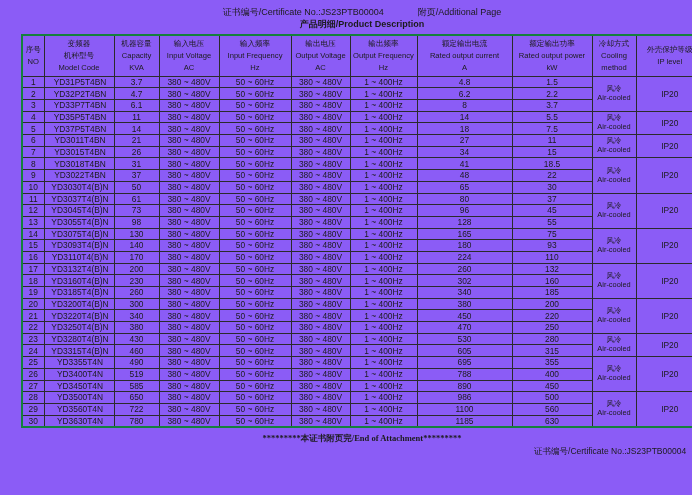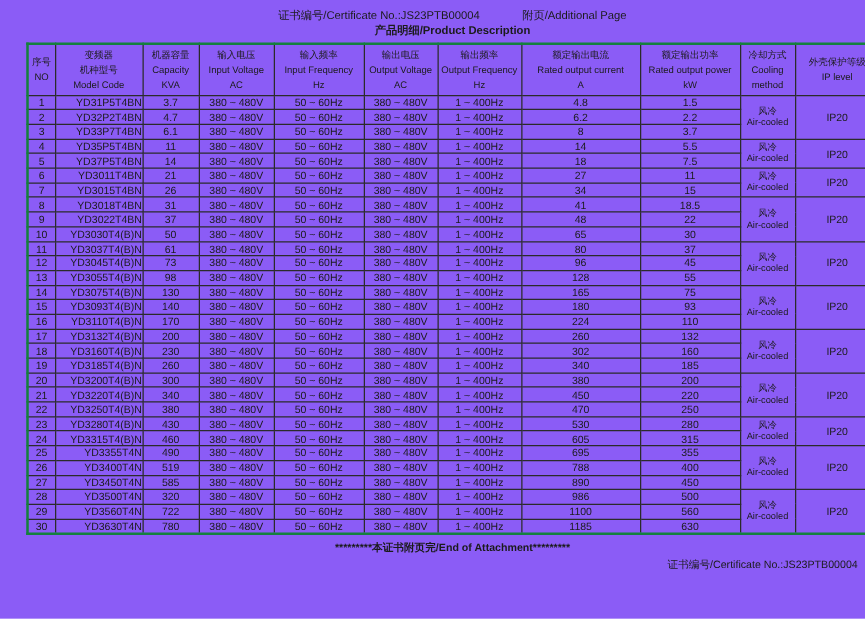--- a/index.html
+++ b/index.html
@@ -22,25 +22,25 @@
     padding:0;overflow:hidden;white-space:nowrap;
     text-align:center;vertical-align:middle;
   }
   .products th{
     font-weight:normal;font-size:7.6px;line-height:1.55;
     padding:2px 0;
   }
   .products td{
     font-size:8.4px;height:10.7px;line-height:1;
   }
-  .products td.model{text-align:right;padding-left:2px;}
+  .products td.model{text-align:center;padding-left:2px;}
   .products td.cool{font-size:7.4px;line-height:1.2;}
   .footnotes{margin:5px 0 0 14px;font-size:8px;line-height:1.45;}
   .end-line{text-align:center;font-size:8.5px;margin-top:2px;}
-  .end-line .bold{font-weight:bold;}
+  .end-line .bold{font-weight:bold;font-family:Liberation Serif, serif;}
   .footer-cert{text-align:right;font-size:8.5px;margin-top:1px;}
   .footer-cert .pg{display:inline-block;margin-left:10px;}
 </style>
 </head>
 <body>
 
 <div class="page">
 
   <div class="titles">
     <div class="title-line1">
@@ -464,21 +464,21 @@
           <td>380 ~ 480V</td>
           <td>50 ~ 60Hz</td>
           <td>380 ~ 480V</td>
           <td>1 ~ 400Hz</td>
           <td>890</td>
           <td>450</td>
         </tr>
         <tr>
           <td>28</td>
           <td class="model">YD3500T4N</td>
-          <td>320</td>
+          <td>650</td>
           <td>380 ~ 480V</td>
           <td>50 ~ 60Hz</td>
           <td>380 ~ 480V</td>
           <td>1 ~ 400Hz</td>
           <td>986</td>
           <td>500</td>
           <td rowspan="3" class="cool">
             <div>风冷</div>
             <div>Air-cooled</div>
           </td>

